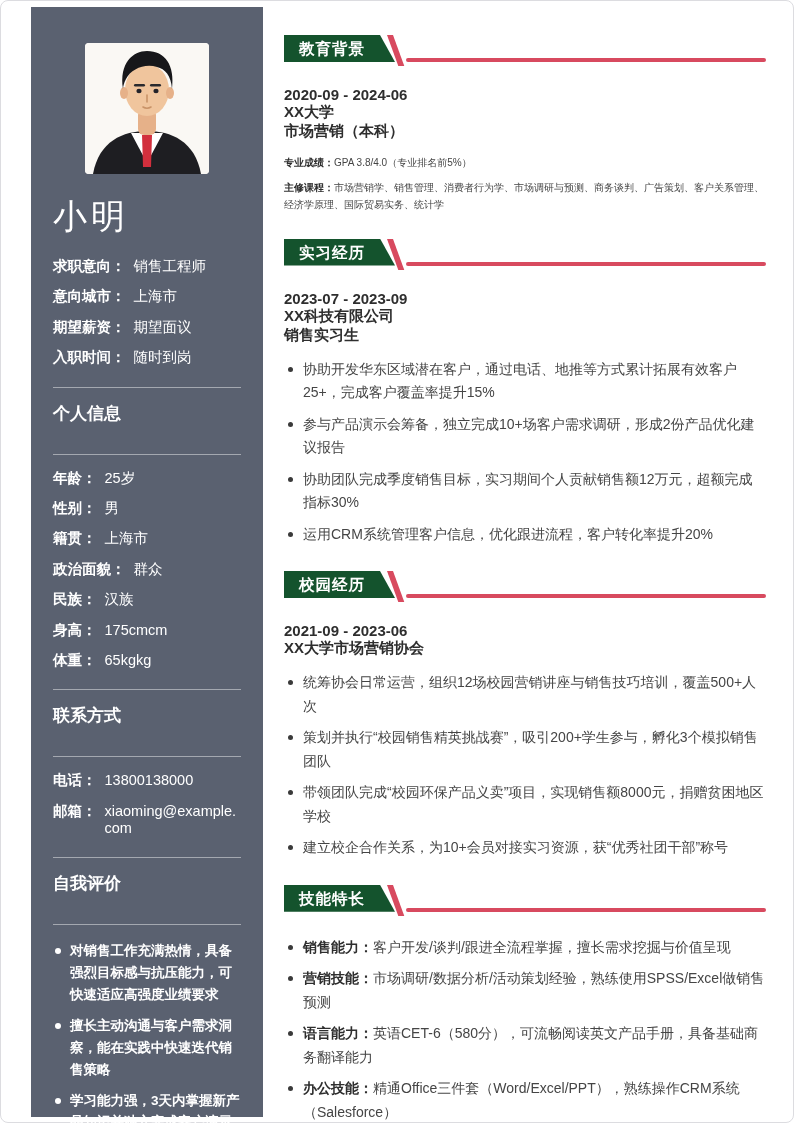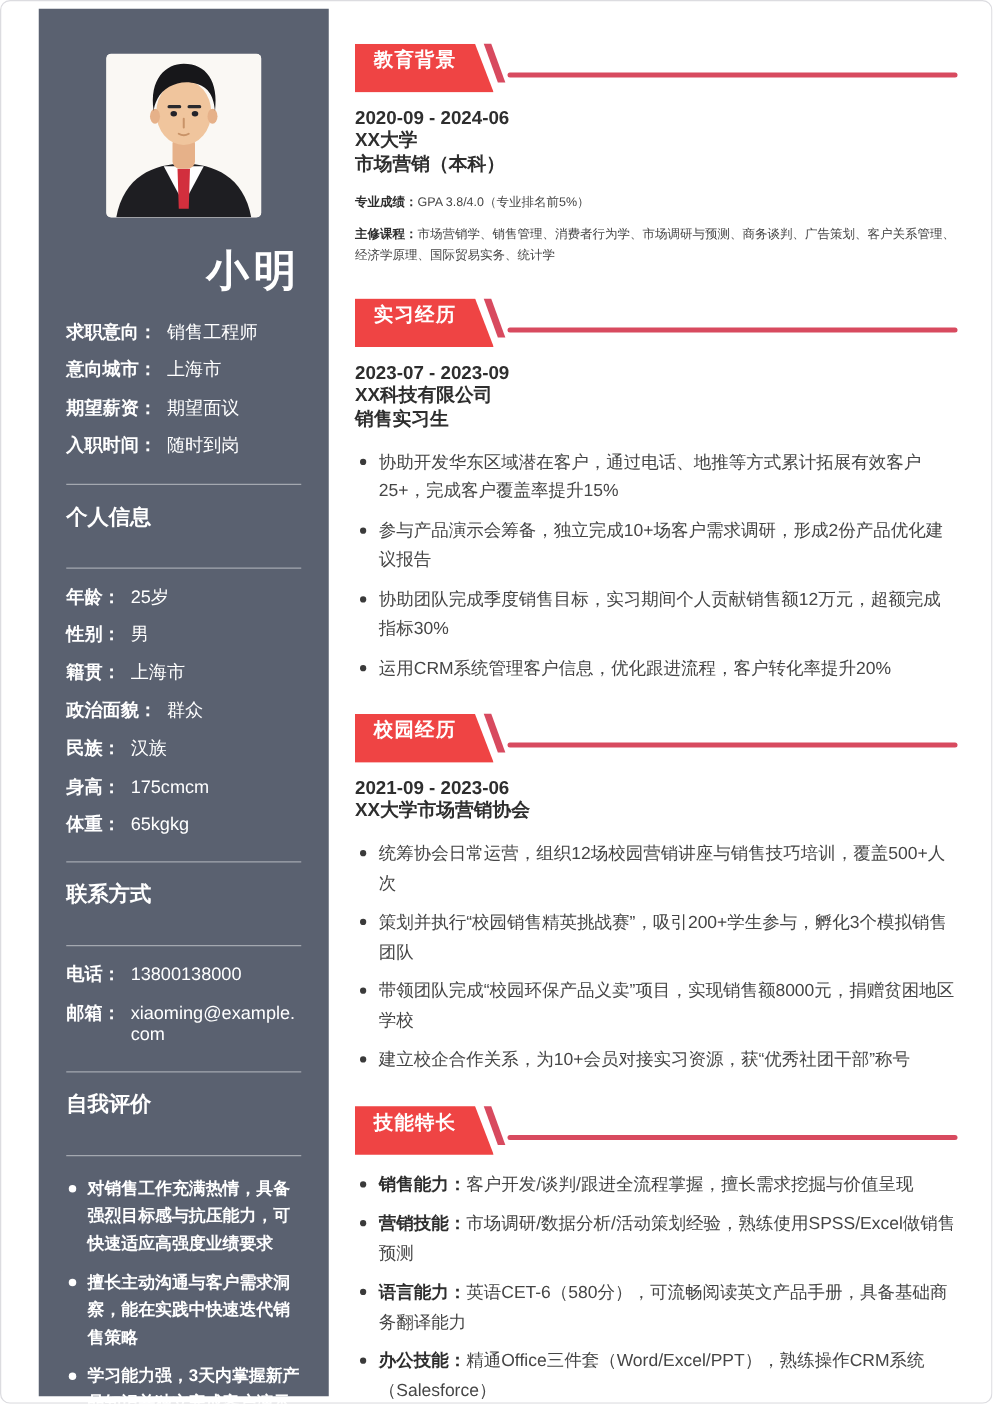--- a/index.html
+++ b/index.html
@@ -15,21 +15,21 @@
     position:absolute;left:30px;top:6px;bottom:5px;width:232px;
     background:#5a6170;color:#fff;box-sizing:border-box;
     padding:36px 22px 10px 22px;
   }
   .photo{
     width:124px;height:131px;margin:0 auto;background:#faf8f4;
     border-radius:4px;overflow:hidden;display:block;
   }
   .photo svg{display:block;width:100%;height:100%;}
   .side-name{
-    text-align:right;font-size:34px;font-weight:700;letter-spacing:4px;
+    text-align:left;font-size:34px;font-weight:400;letter-spacing:4px;
     margin:20px 0 18px 0;color:#fff;
   }
   .kv{font-size:14.5px;line-height:1.2;margin-bottom:13px;display:flex;}
   .kv .k{font-weight:700;flex-shrink:0;margin-right:8px;}
   .kv .v{font-weight:400;word-break:break-all;}
   .side-sec{border-top:1px solid rgba(255,255,255,.45);margin-top:20px;}
   .side-sec h3{
     font-size:17px;font-weight:700;margin:14px 0 0 0;padding-bottom:29px;
     border-bottom:1px solid rgba(255,255,255,.45);color:#fff;
   }
@@ -42,22 +42,22 @@
   .side-bullets li::before{
     content:"";position:absolute;left:2px;top:8px;width:6px;height:6px;
     border-radius:50%;background:#fff;
   }
 
   
   .main{position:absolute;left:283px;top:0;width:482px;padding-top:34px;}
   .section{margin-bottom:25px;}
   .sec-head{position:relative;height:27px;margin-bottom:24px;}
   .sec-badge{
-    position:absolute;left:0;top:0;height:39px;line-height:27px;
-    background:#ef4444;color:#fff;font-size:15.5px;font-weight:700;
+    position:absolute;left:0;top:0;height:27px;line-height:27px;
+    background:#14532d;color:#fff;font-size:15.5px;font-weight:700;
     padding:0 30px 0 15px;letter-spacing:1px;
     clip-path:polygon(0 0,calc(100% - 15px) 0,100% 100%,0 100%);
   }
   .sec-stripe{
     position:absolute;left:103px;top:0;width:6px;height:31px;
     background:#d84a5f;transform:skewX(20deg);transform-origin:top left;
   }
   .sec-line{
     position:absolute;left:122px;right:0;top:23px;height:4px;
     background:#d84a5f;border-radius:2px;

